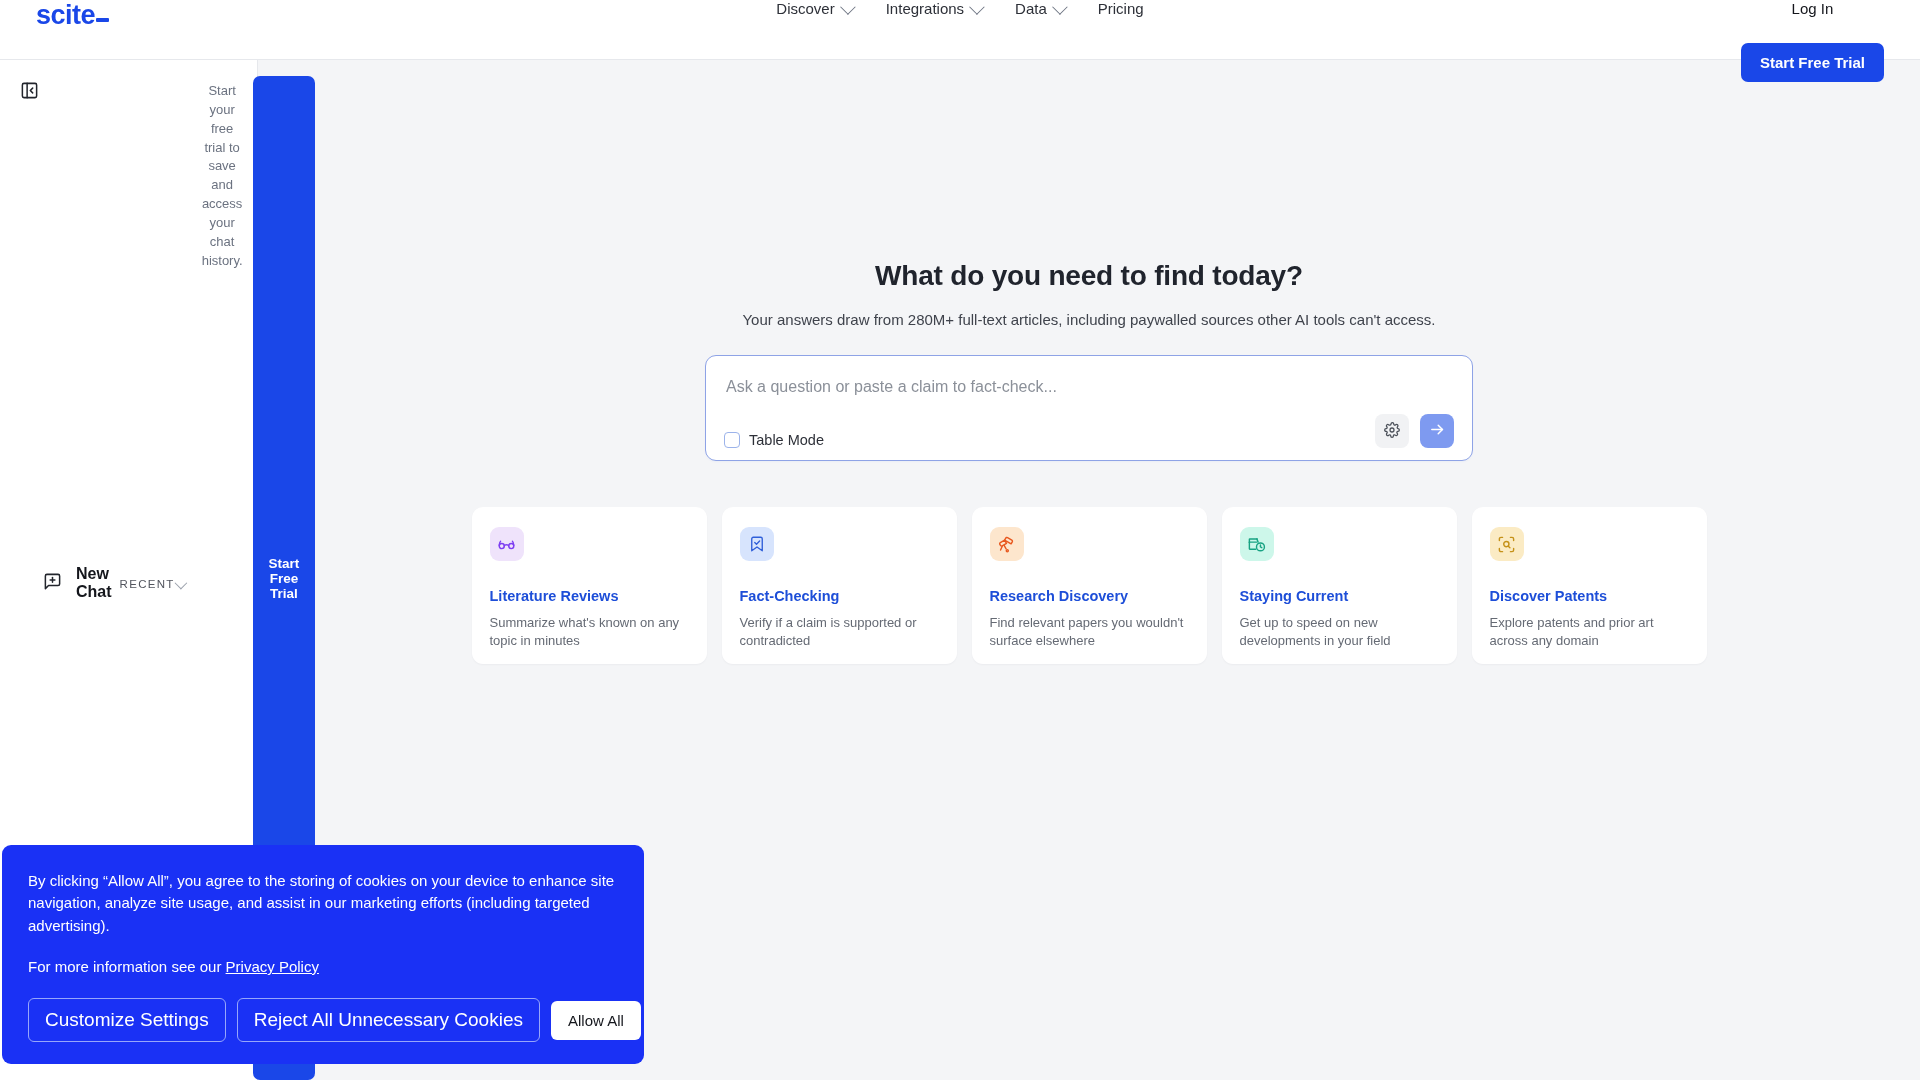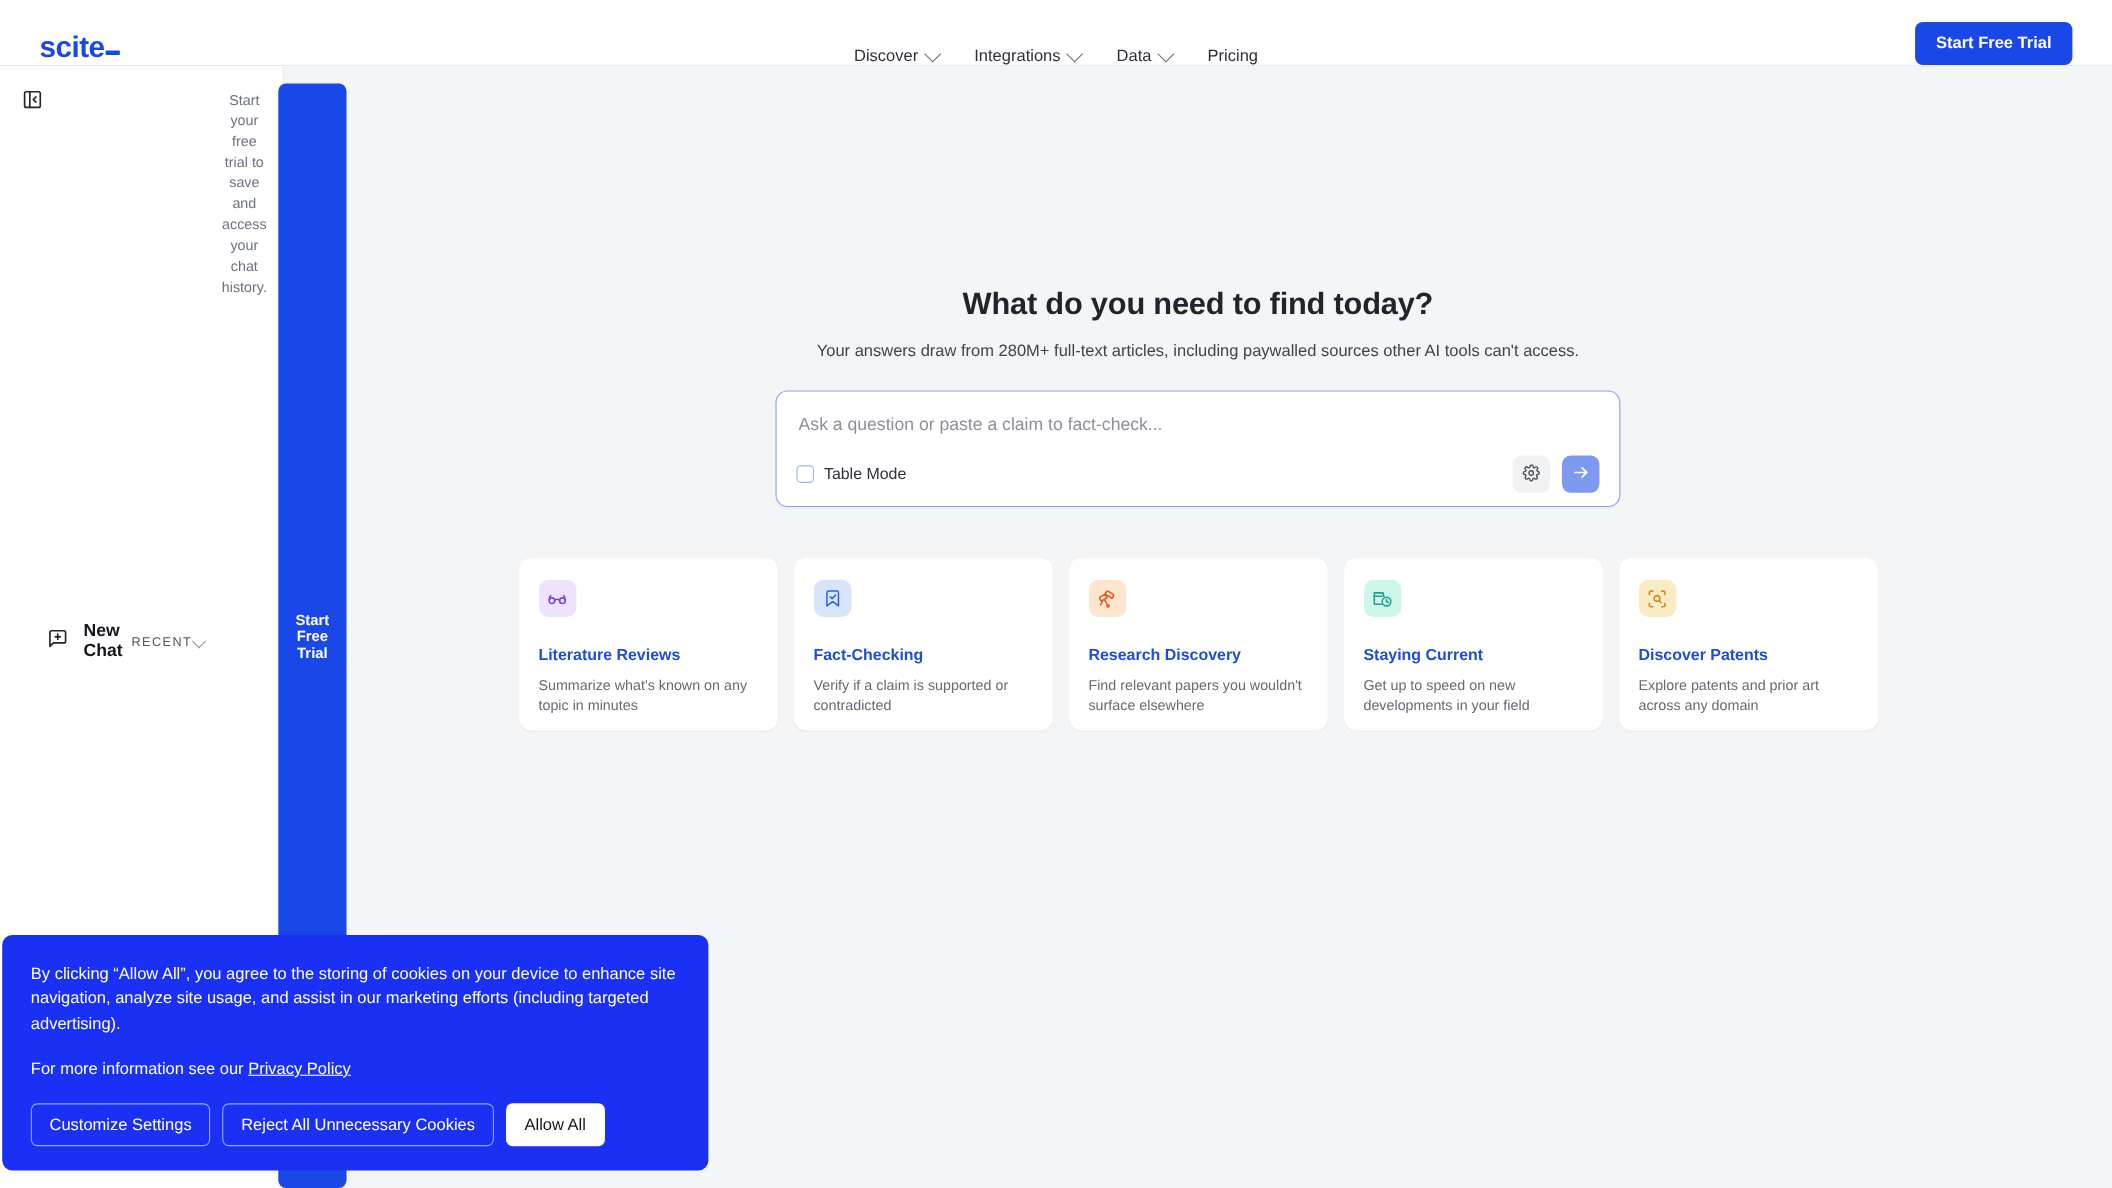--- a/index.html
+++ b/index.html
@@ -9,21 +9,21 @@
     background: #ffffff;
     overflow: hidden;
   }
   .app { position: relative; width: 1920px; height: 1080px; display: flex; flex-direction: column; }
 
   
   .topbar {
     height: 60px; min-height: 60px;
     background: #ffffff;
     border-bottom: 1px solid #e6e8ec;
-    display: flex; align-items: flex-end;
+    display: flex; align-items: flex-start;
     position: relative;
     z-index: 40;
   }
   .logo {
     margin-left: 36px;
     font-size: 27px; font-weight: bold;
     color: #1a47e8; letter-spacing: -0.5px;
     display: flex; align-items: baseline;
   }
   .logo .tail { display:inline-block; width: 13px; height: 4px; background:#1a47e8; margin-left: 1px; position: relative; top: -2px; border-radius:1px;}
@@ -144,21 +144,21 @@
     width: 100%;
     border: none; outline: none;
     font-size: 16px; color: #14161c;
     font-family: "Liberation Sans", sans-serif;
     background: transparent;
     padding: 6px 2px 8px 2px;
   }
   .search-input::placeholder { color: #8b9099; }
   .search-row {
     margin-top: 10px;
-    display: flex; align-items: center;
+    display: flex; align-items: flex-end;
   }
   .table-mode { display: flex; align-items: center; gap: 9px; cursor: pointer; }
   .checkbox {
     width: 16px; height: 16px;
     border: 1.6px solid #9cb3ea; border-radius: 4px;
     background: #fff;
   }
   .table-mode-label { font-size: 14.5px; color: #2d3038; }
   .search-actions { margin-left: auto; display: flex; align-items: center; gap: 11px; }
   .gear-btn {
@@ -210,21 +210,21 @@
     z-index: 60;
     color: #ffffff;
   }
   .cookie-text { font-size: 15px; line-height: 1.52; }
   .cookie-more { margin-top: 20px; font-size: 15px; }
   .cookie-link { color: #ffffff; text-decoration: underline; cursor: pointer; }
   .cookie-btns { margin-top: 23px; display: flex; align-items: center; gap: 11px; }
   .ck-outline {
     background: transparent; color: #ffffff;
     border: 1px solid #97a6fb; border-radius: 6px;
-    font-size: 15px; padding: 10px 16px; cursor: pointer;
+    font-size: 19px; padding: 10px 16px; cursor: pointer;
     font-family: "Liberation Sans", sans-serif;
     white-space: nowrap;
   }
   .ck-solid {
     background: #ffffff; color: #14161c;
     border: none; border-radius: 6px;
     font-size: 15px; padding: 11px 17px; cursor: pointer;
     font-family: "Liberation Sans", sans-serif;
     white-space: nowrap;
   }

